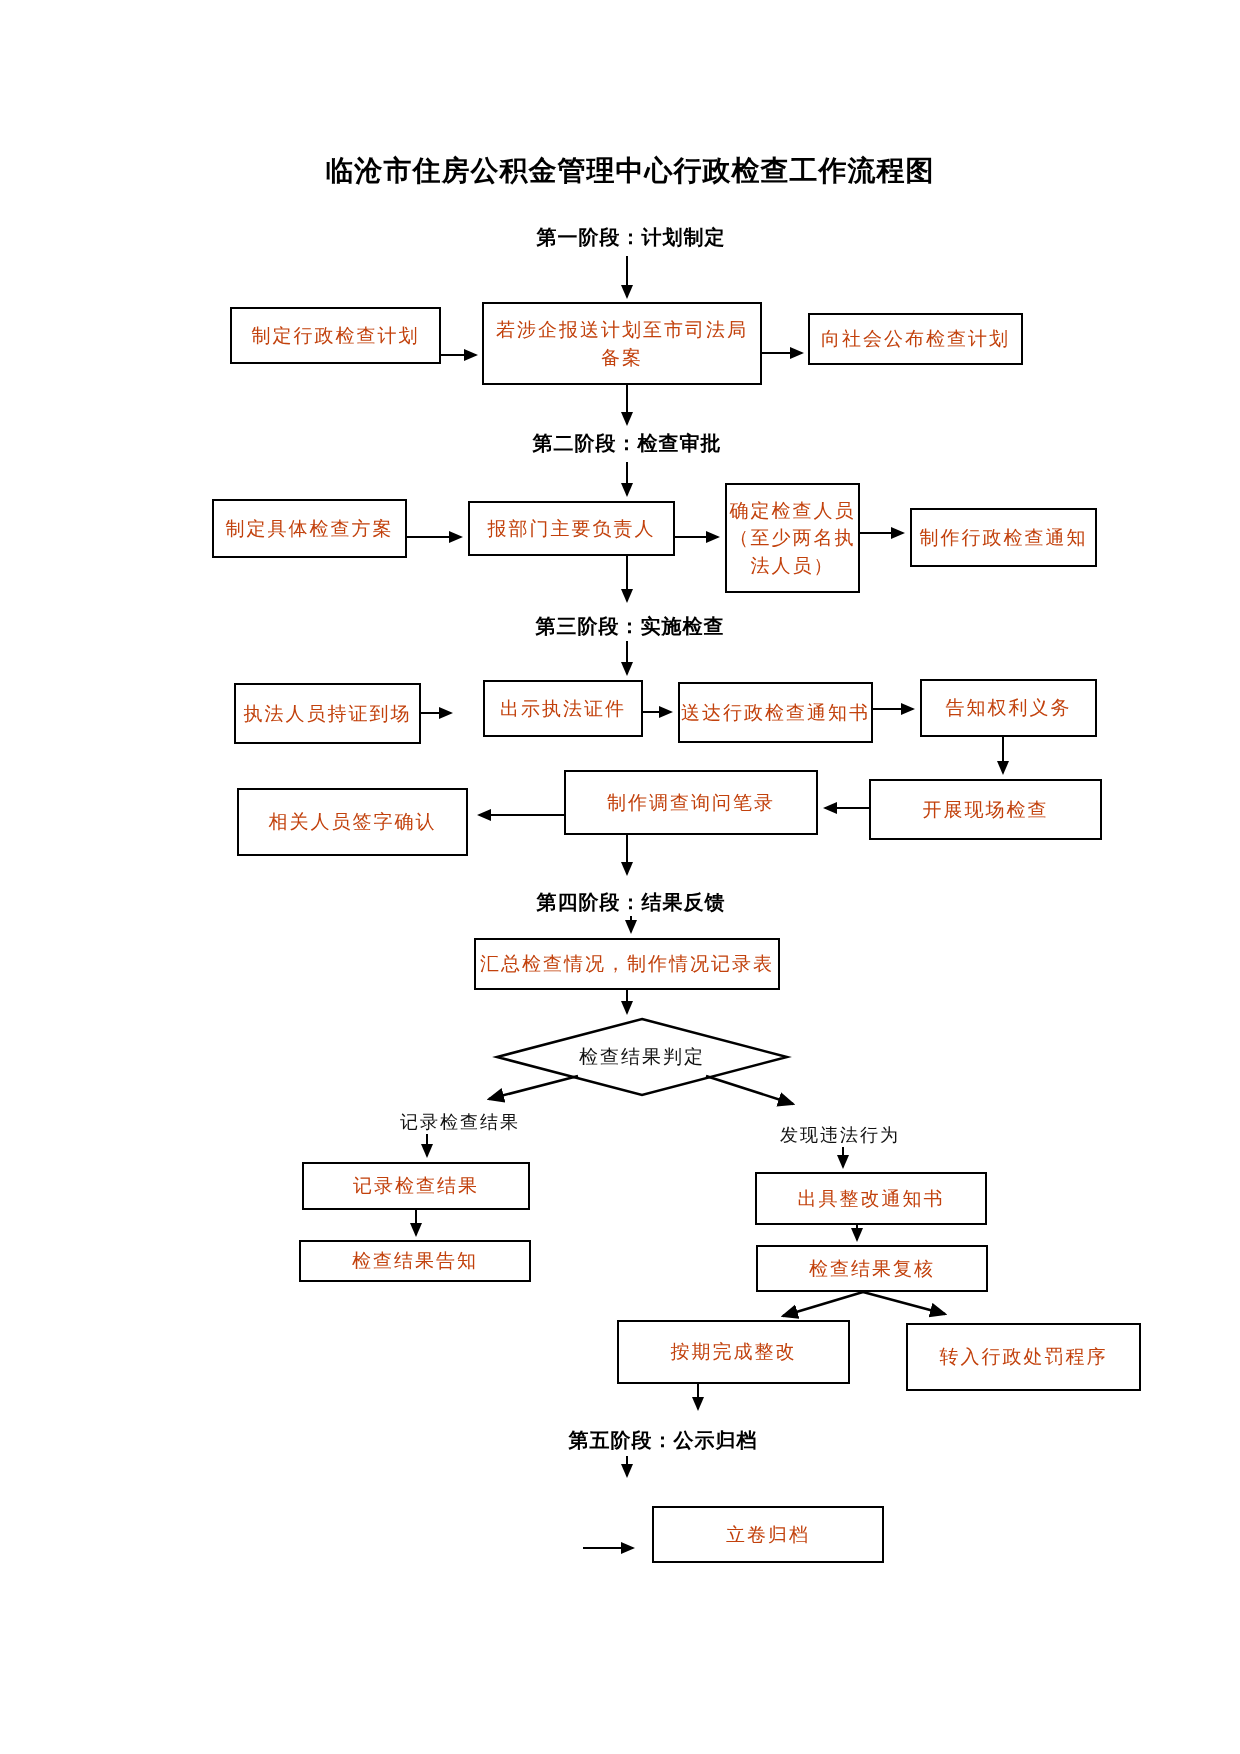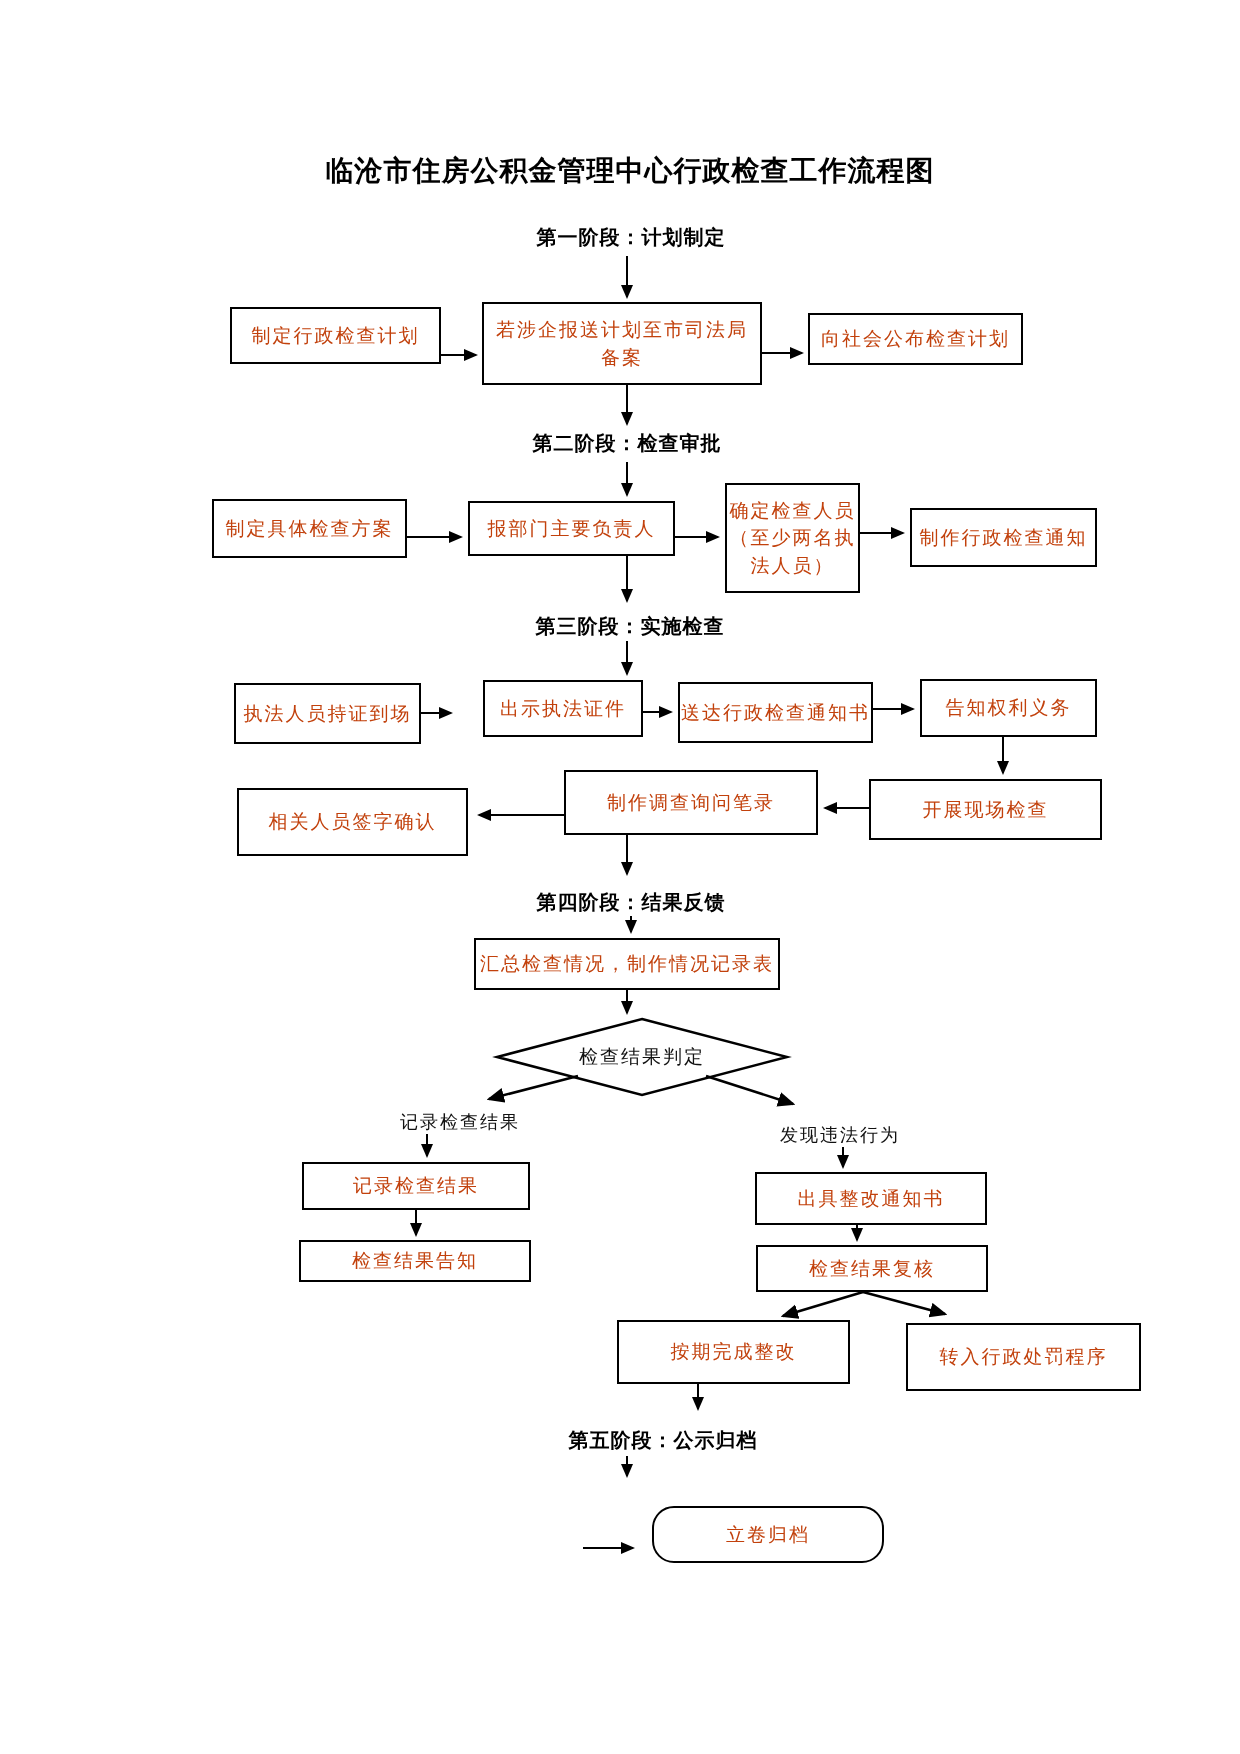--- a/index.html
+++ b/index.html
@@ -118,15 +118,15 @@
   <div class="diamond-label" style="left:642px; top:1057px;">检查结果判定</div>
   <div class="branch-label" style="left:460px; top:1122px;">记录检查结果</div>
   <div class="branch-label" style="left:840px; top:1135px;">发现违法行为</div>
   <div class="flow-box" style="left:302px; top:1162px; width:228px; height:48px;">记录检查结果</div>
   <div class="flow-box" style="left:299px; top:1240px; width:232px; height:42px;">检查结果告知</div>
   <div class="flow-box" style="left:755px; top:1172px; width:232px; height:53px;">出具整改通知书</div>
   <div class="flow-box" style="left:756px; top:1245px; width:232px; height:47px;">检查结果复核</div>
   <div class="flow-box" style="left:617px; top:1320px; width:233px; height:64px;">按期完成整改</div>
   <div class="flow-box" style="left:906px; top:1323px; width:235px; height:68px;">转入行政处罚程序</div>
 
-  <div class="flow-box" style="left:652px; top:1506px; width:232px; height:57px;border-radius:22px;">立卷归档</div>
+  <div class="flow-box" style="left:652px; top:1506px; width:232px; height:57px;">立卷归档</div>
 
 </div>
 
 </body></html>

